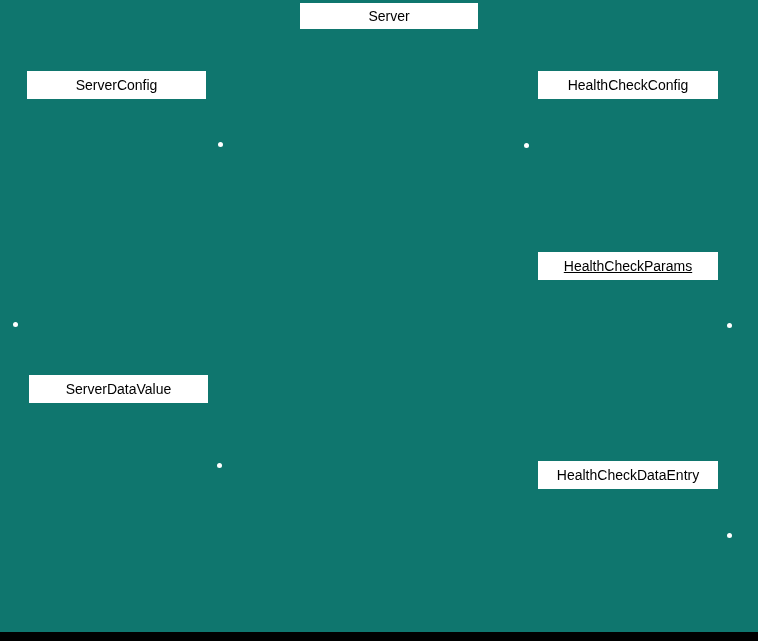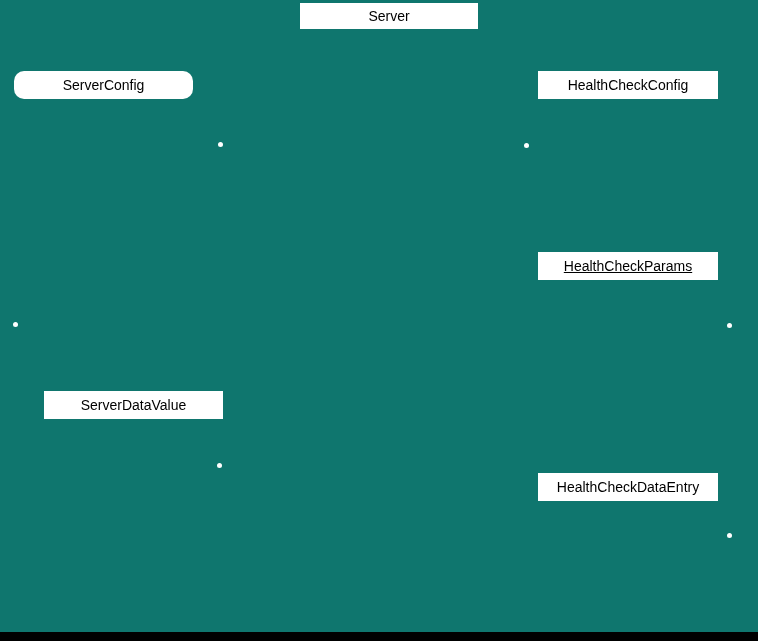--- a/index.html
+++ b/index.html
@@ -22,26 +22,26 @@
     color: #000000;
     display: flex;
     align-items: center;
     justify-content: center;
     font-size: 14px;
     line-height: 1;
     white-space: nowrap;
     box-sizing: border-box;
   }
   .n-server                 { left: 300px; top: 3px;   width: 178px; height: 26px; }
-  .n-server-config          { left: 14px;  top: 71px;  width: 179px; height: 28px; border-radius: 10px; }
+  .n-server-config          { left: 27px;  top: 71px;  width: 179px; height: 28px; }
   .n-health-check-config    { left: 538px; top: 71px;  width: 180px; height: 28px; }
   .n-server-data-entry      { left: 29px;  top: 252px; width: 179px; height: 28px; }
   .n-health-check-params    { left: 538px; top: 252px; width: 180px; height: 28px; text-decoration: underline; }
-  .n-server-data-value      { left: 29px;  top: 391px; width: 179px; height: 28px; margin-left: 15px; }
-  .n-health-check-data-entry{ left: 538px; top: 461px; width: 180px; height: 28px; margin-top: 12px; }
+  .n-server-data-value      { left: 29px;  top: 375px; width: 179px; height: 28px; }
+  .n-health-check-data-entry{ left: 538px; top: 461px; width: 180px; height: 28px; }
 
   .dot {
     position: absolute;
     width: 5px;
     height: 5px;
     border-radius: 50%;
     background: #ffffff;
   }
   .d1 { left: 218px; top: 142px; }
   .d2 { left: 524px; top: 143px; }

